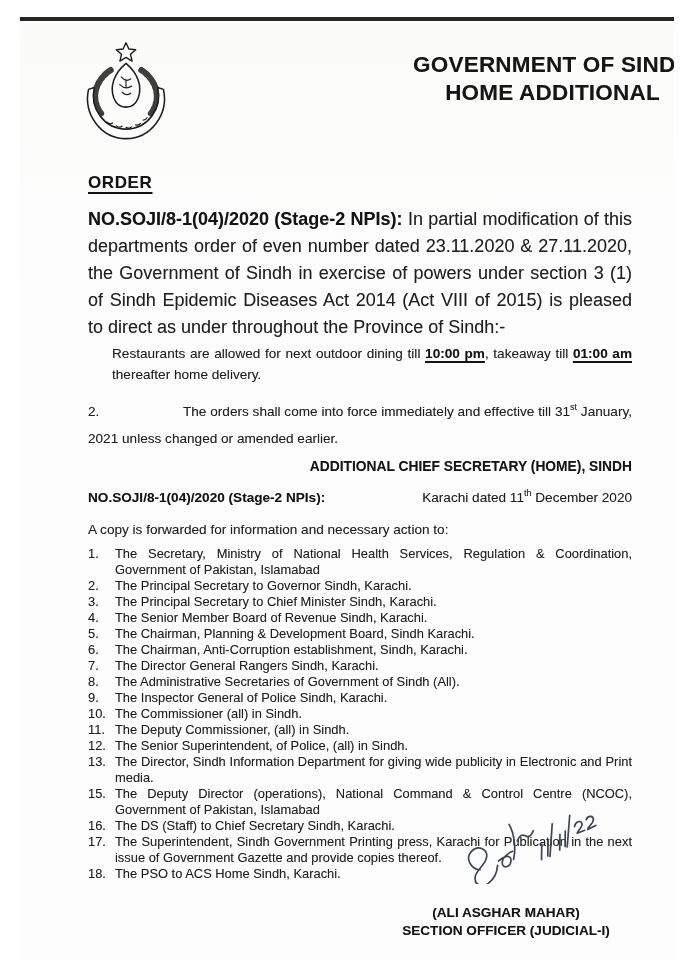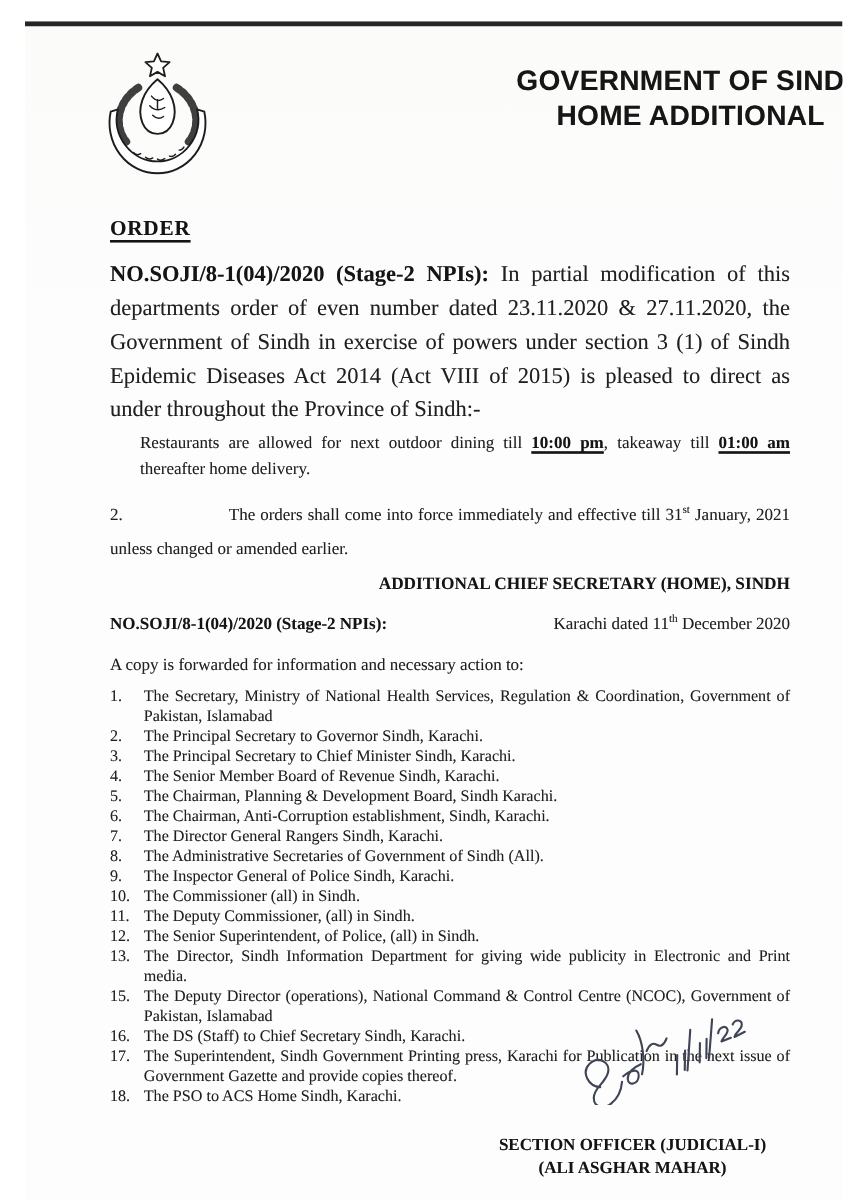--- a/index.html
+++ b/index.html
@@ -36,21 +36,21 @@
     left: 385px; top: 34px;
     width: 295px;
     text-align: center;
     font-weight: bold;
     font-size: 22.5px;
     line-height: 28px;
     letter-spacing: 0.2px;
     color: #161616;
   }
   
-  .content { margin: 0 42px 0 68px; font-family: Liberation Serif, serif; }
+  .content { margin: 0 42px 0 68px; }
   .order-heading {
     margin: 6px 0 0 0;
     font-size: 17px;
     font-weight: bold;
     letter-spacing: 0.6px;
     color: #141414;
     text-decoration: underline;
     text-decoration-thickness: 2px;
     text-underline-offset: 4px;
     display: inline-block;
@@ -277,22 +277,22 @@
           <span class="item-text">The Superintendent, Sindh Government Printing press, Karachi for Publication in the next issue of Government Gazette and provide copies thereof.</span>
         </li>
 
         <li>
           <span class="item-num">18.</span>
           <span class="item-text">The PSO to ACS Home Sindh, Karachi.</span>
         </li>
       </ol>
 
     <div class="sign-block">
+      <div>(ALI ASGHAR MAHAR)</div>
       <div>SECTION OFFICER (JUDICIAL-I)</div>
-      <div>(ALI ASGHAR MAHAR)</div>
     </div>
   </div>
 
   <svg class="signature-scribble" viewBox="0 0 152 78">
     <g fill="none" stroke="#3f4456" stroke-width="1.7" stroke-linecap="round" stroke-linejoin="round" transform="rotate(-14 76 40)">
       <path d="M18,50 c-9,-3 -12,-15 -4,-20 c8,-5 17,2 13,10 c-4,8 -14,9 -16,17 c-2,7 5,11 12,8 c7,-3 11,-9 13,-15"></path>
       <path d="M38,46 c8,-4 14,-3 12,3 c-2,6 -10,6 -9,0 c1,-5 7,-8 13,-9"></path>
       <path d="M57,13 c3,10 1,25 -4,35"></path>
       <path d="M61,31 q5,-7 9,-3 t9,-3"></path>
       <path d="M84,40 l-4,15"></path>

